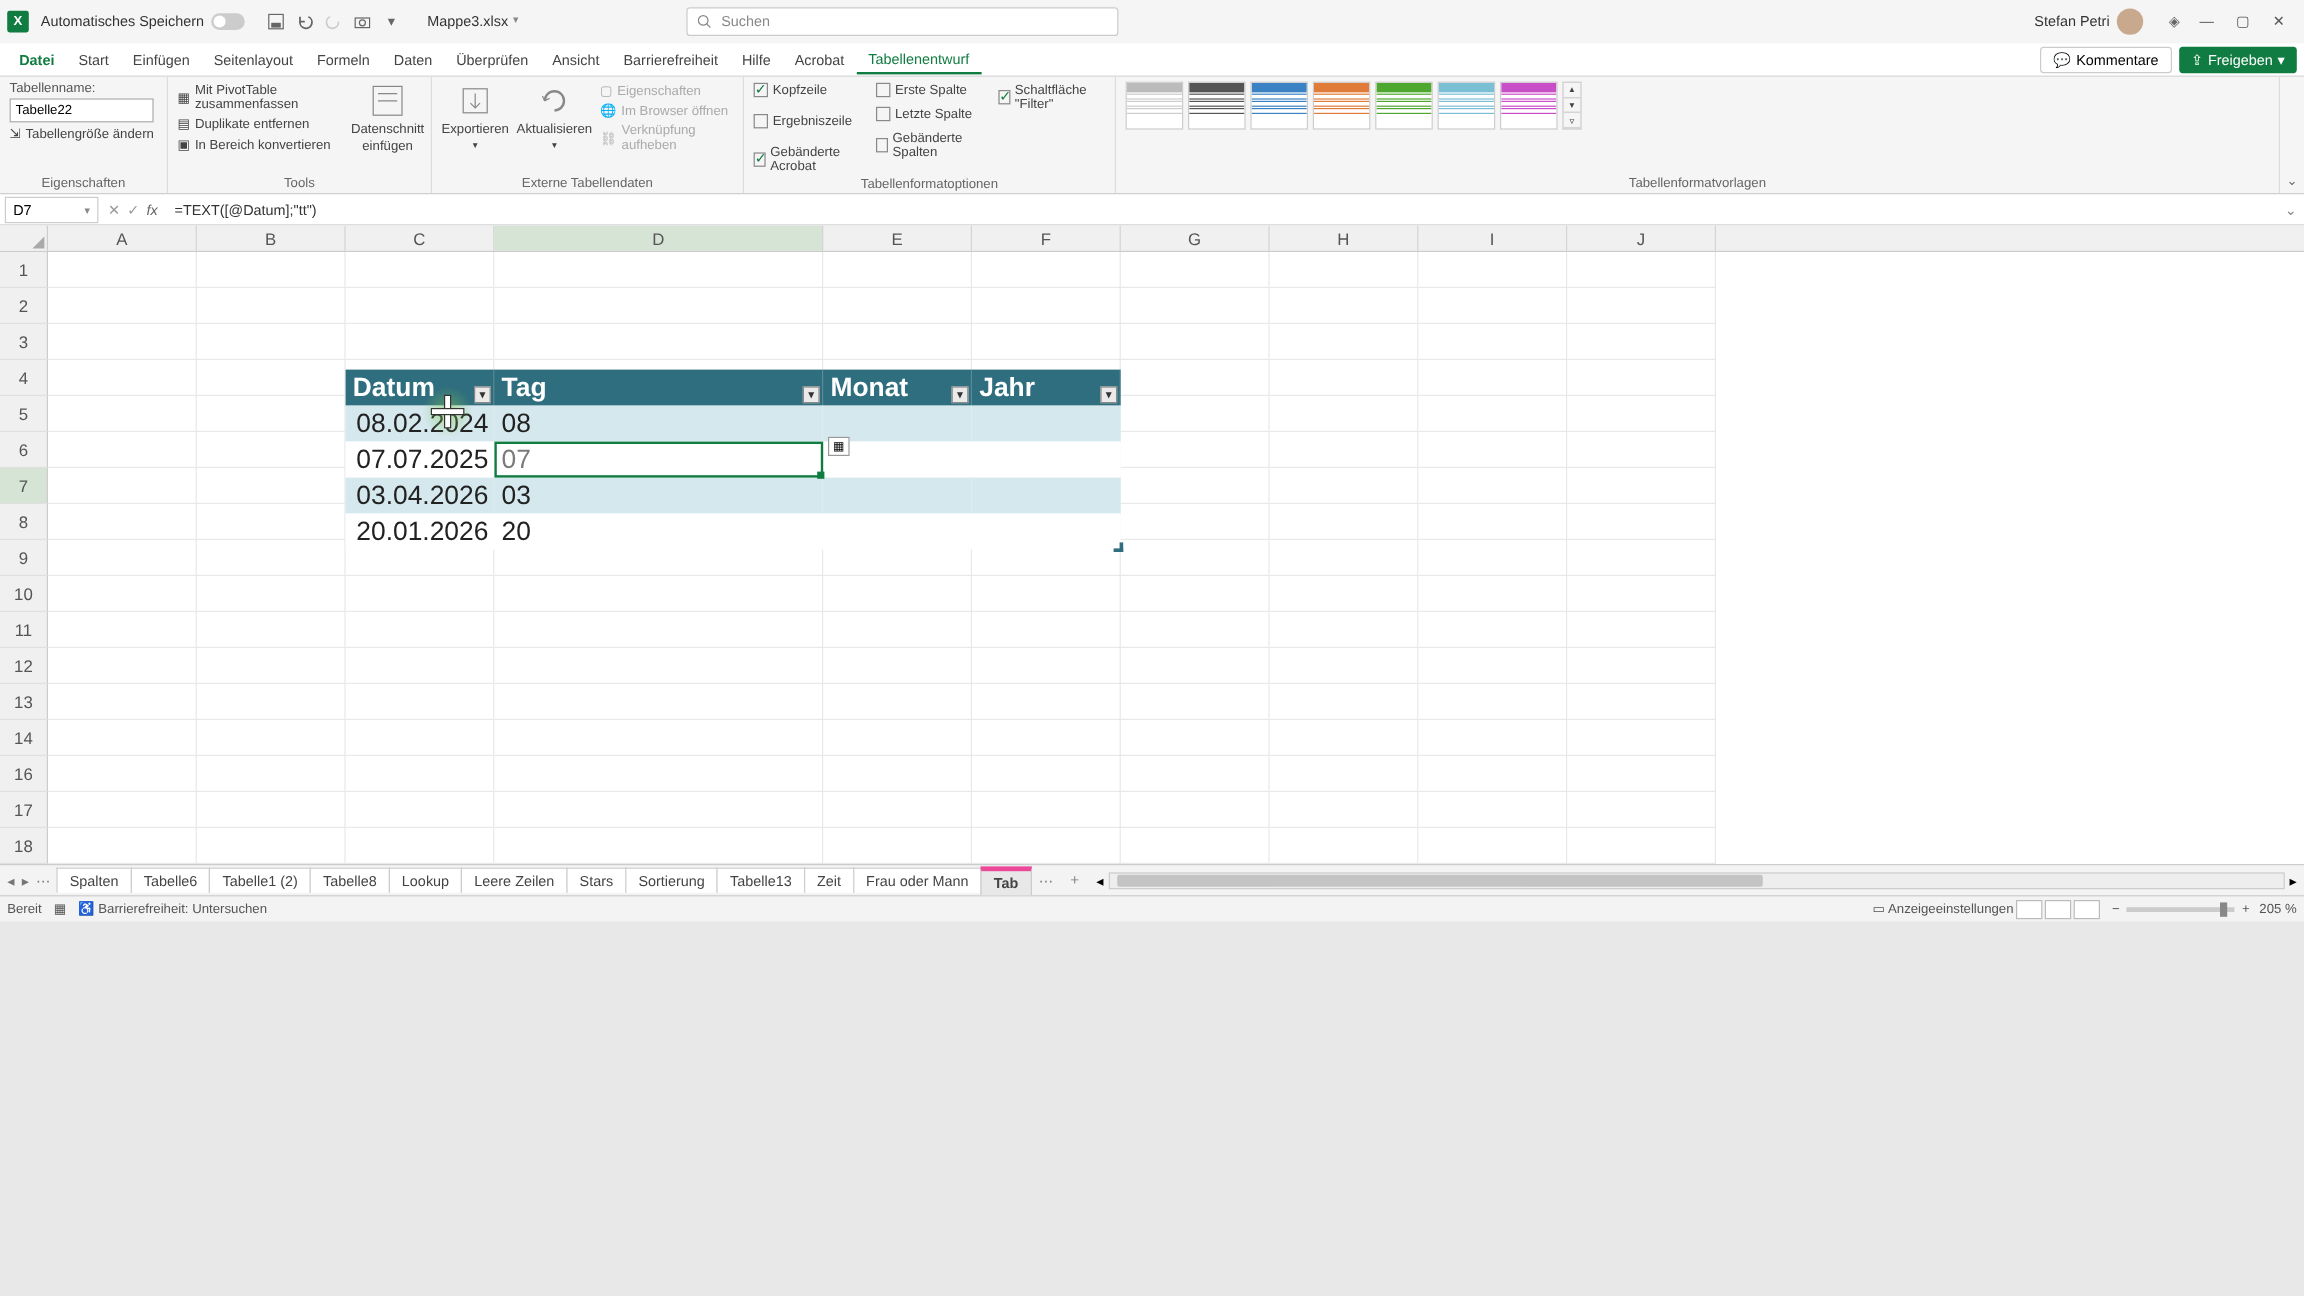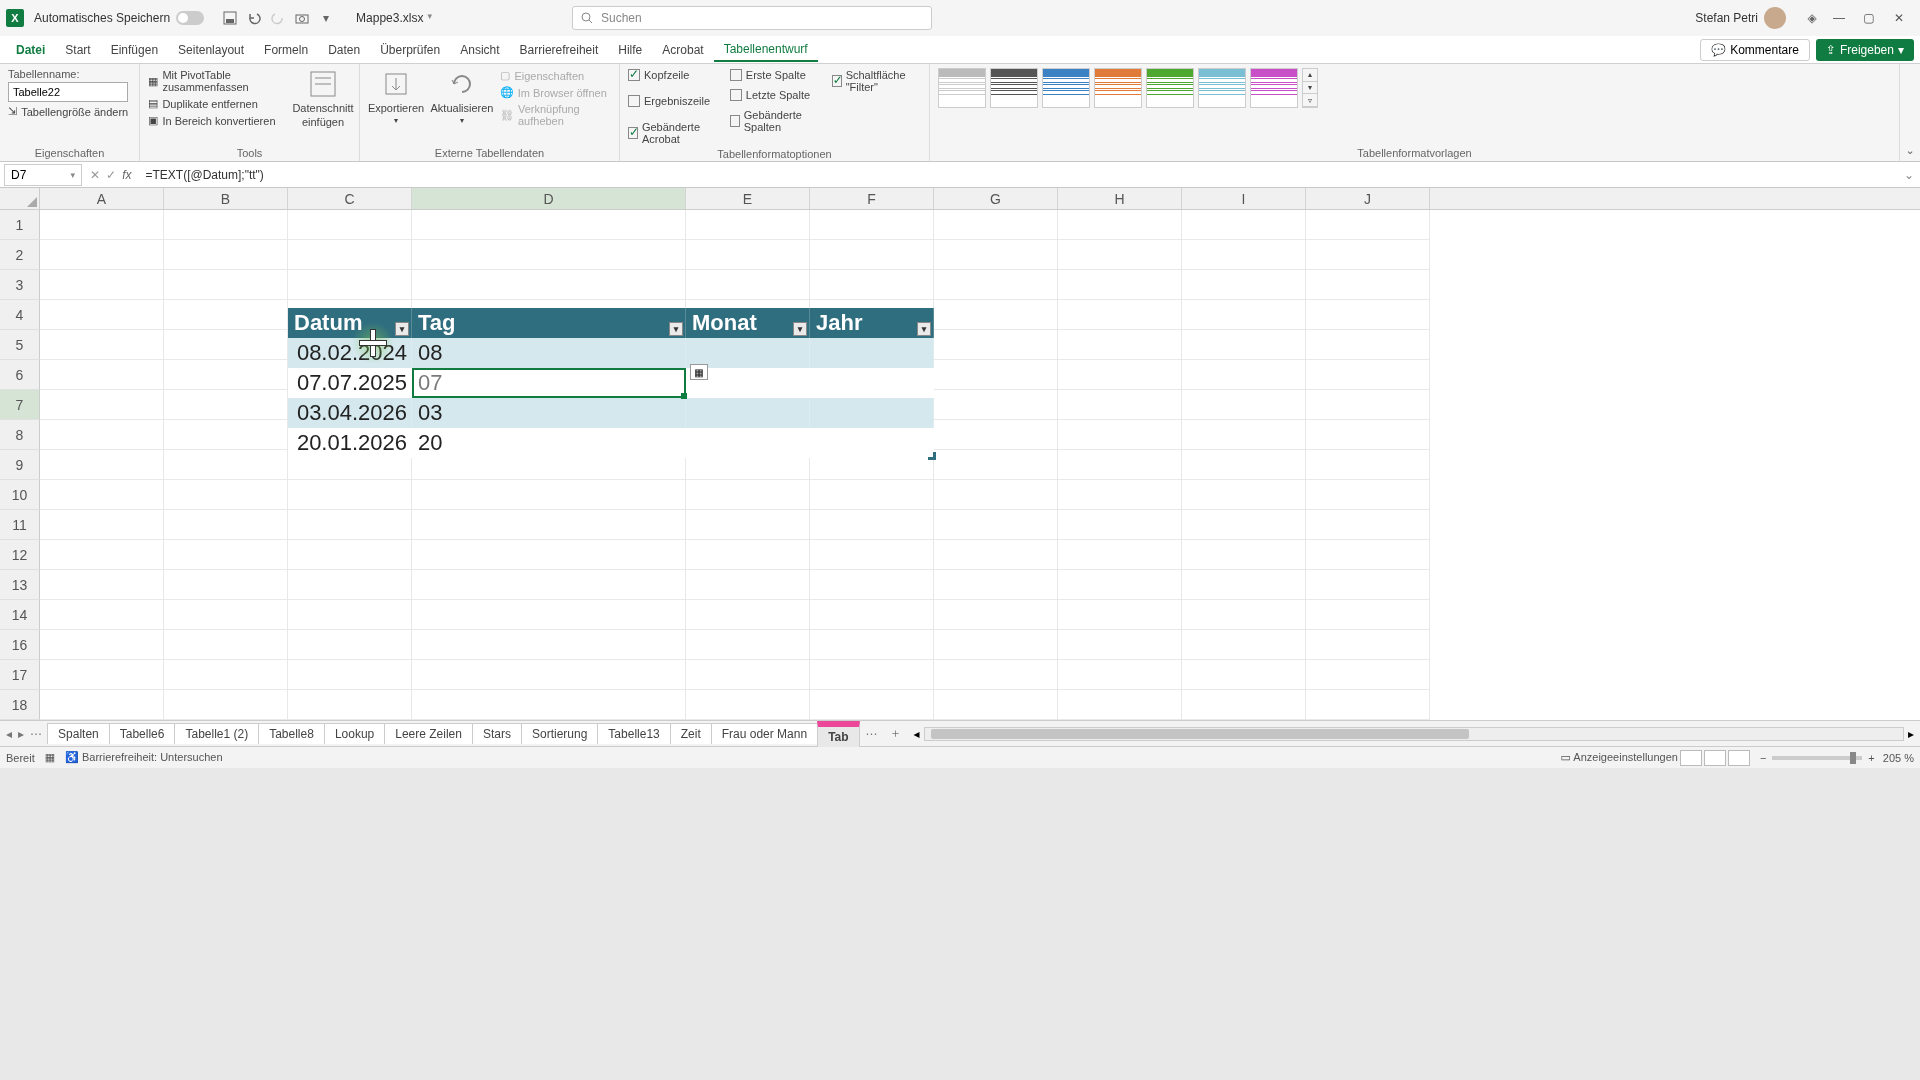--- a/index.html
+++ b/index.html
@@ -97,21 +97,21 @@
 .cursor-plus { position: absolute; width: 26px; height: 26px; pointer-events: none; }
 .cursor-plus::before, .cursor-plus::after { content: ""; position: absolute; background: #fff; box-shadow: 0 0 0 1px #333; }
 .cursor-plus::before { left: 11px; top: 0; width: 4px; height: 26px; }
 .cursor-plus::after  { top: 11px; left: 0; height: 4px; width: 26px; }
 .cursor-halo { position: absolute; width: 42px; height: 42px; border-radius: 50%; background: radial-gradient(circle, rgba(130,200,90,0.55), rgba(130,200,90,0) 70%); pointer-events: none; }
 
 
 .sheetbar { height: 26px; background: #f3f3f3; border-top: 1px solid #ccc; display: flex; align-items: center; font-size: 12px; }
 .sheetnav { padding: 0 6px; color: #777; display: flex; gap: 6px; }
 .stab { padding: 3px 10px; border: 1px solid #ccc; border-bottom: none; background: #fff; margin-left: -1px; color: #444; }
-.stab.active { background: #fff; border-top: 6px solid #ec4899; font-weight: 600; }
+.stab.active { background: #fff; border-top: 4px solid #ec4899; font-weight: 600; }
 .stab.overflow { background: #e8e8e8; }
 .sheetscroll { flex: 1; display: flex; align-items: center; padding: 0 6px; }
 .hscroll-track { flex: 1; height: 14px; background: #eee; border: 1px solid #ccc; position: relative; margin: 0 4px; }
 .hscroll-thumb { position: absolute; left: 6px; top: 1px; height: 10px; width: 55%; background: #c4c4c4; border-radius: 2px; }
 
 
 .statusbar { height: 22px; background: #f3f3f3; border-top: 1px solid #ccc; display: flex; align-items: center; font-size: 11px; color: #555; padding: 0 6px; }
 .statusbar .sp { flex: 1; }
 .viewbtn { width: 22px; height: 16px; border: 1px solid #bbb; margin-left: 2px; background: #fff; }
 .zoom-slider { width: 90px; height: 4px; background: #ccc; margin: 0 6px; position: relative; }

